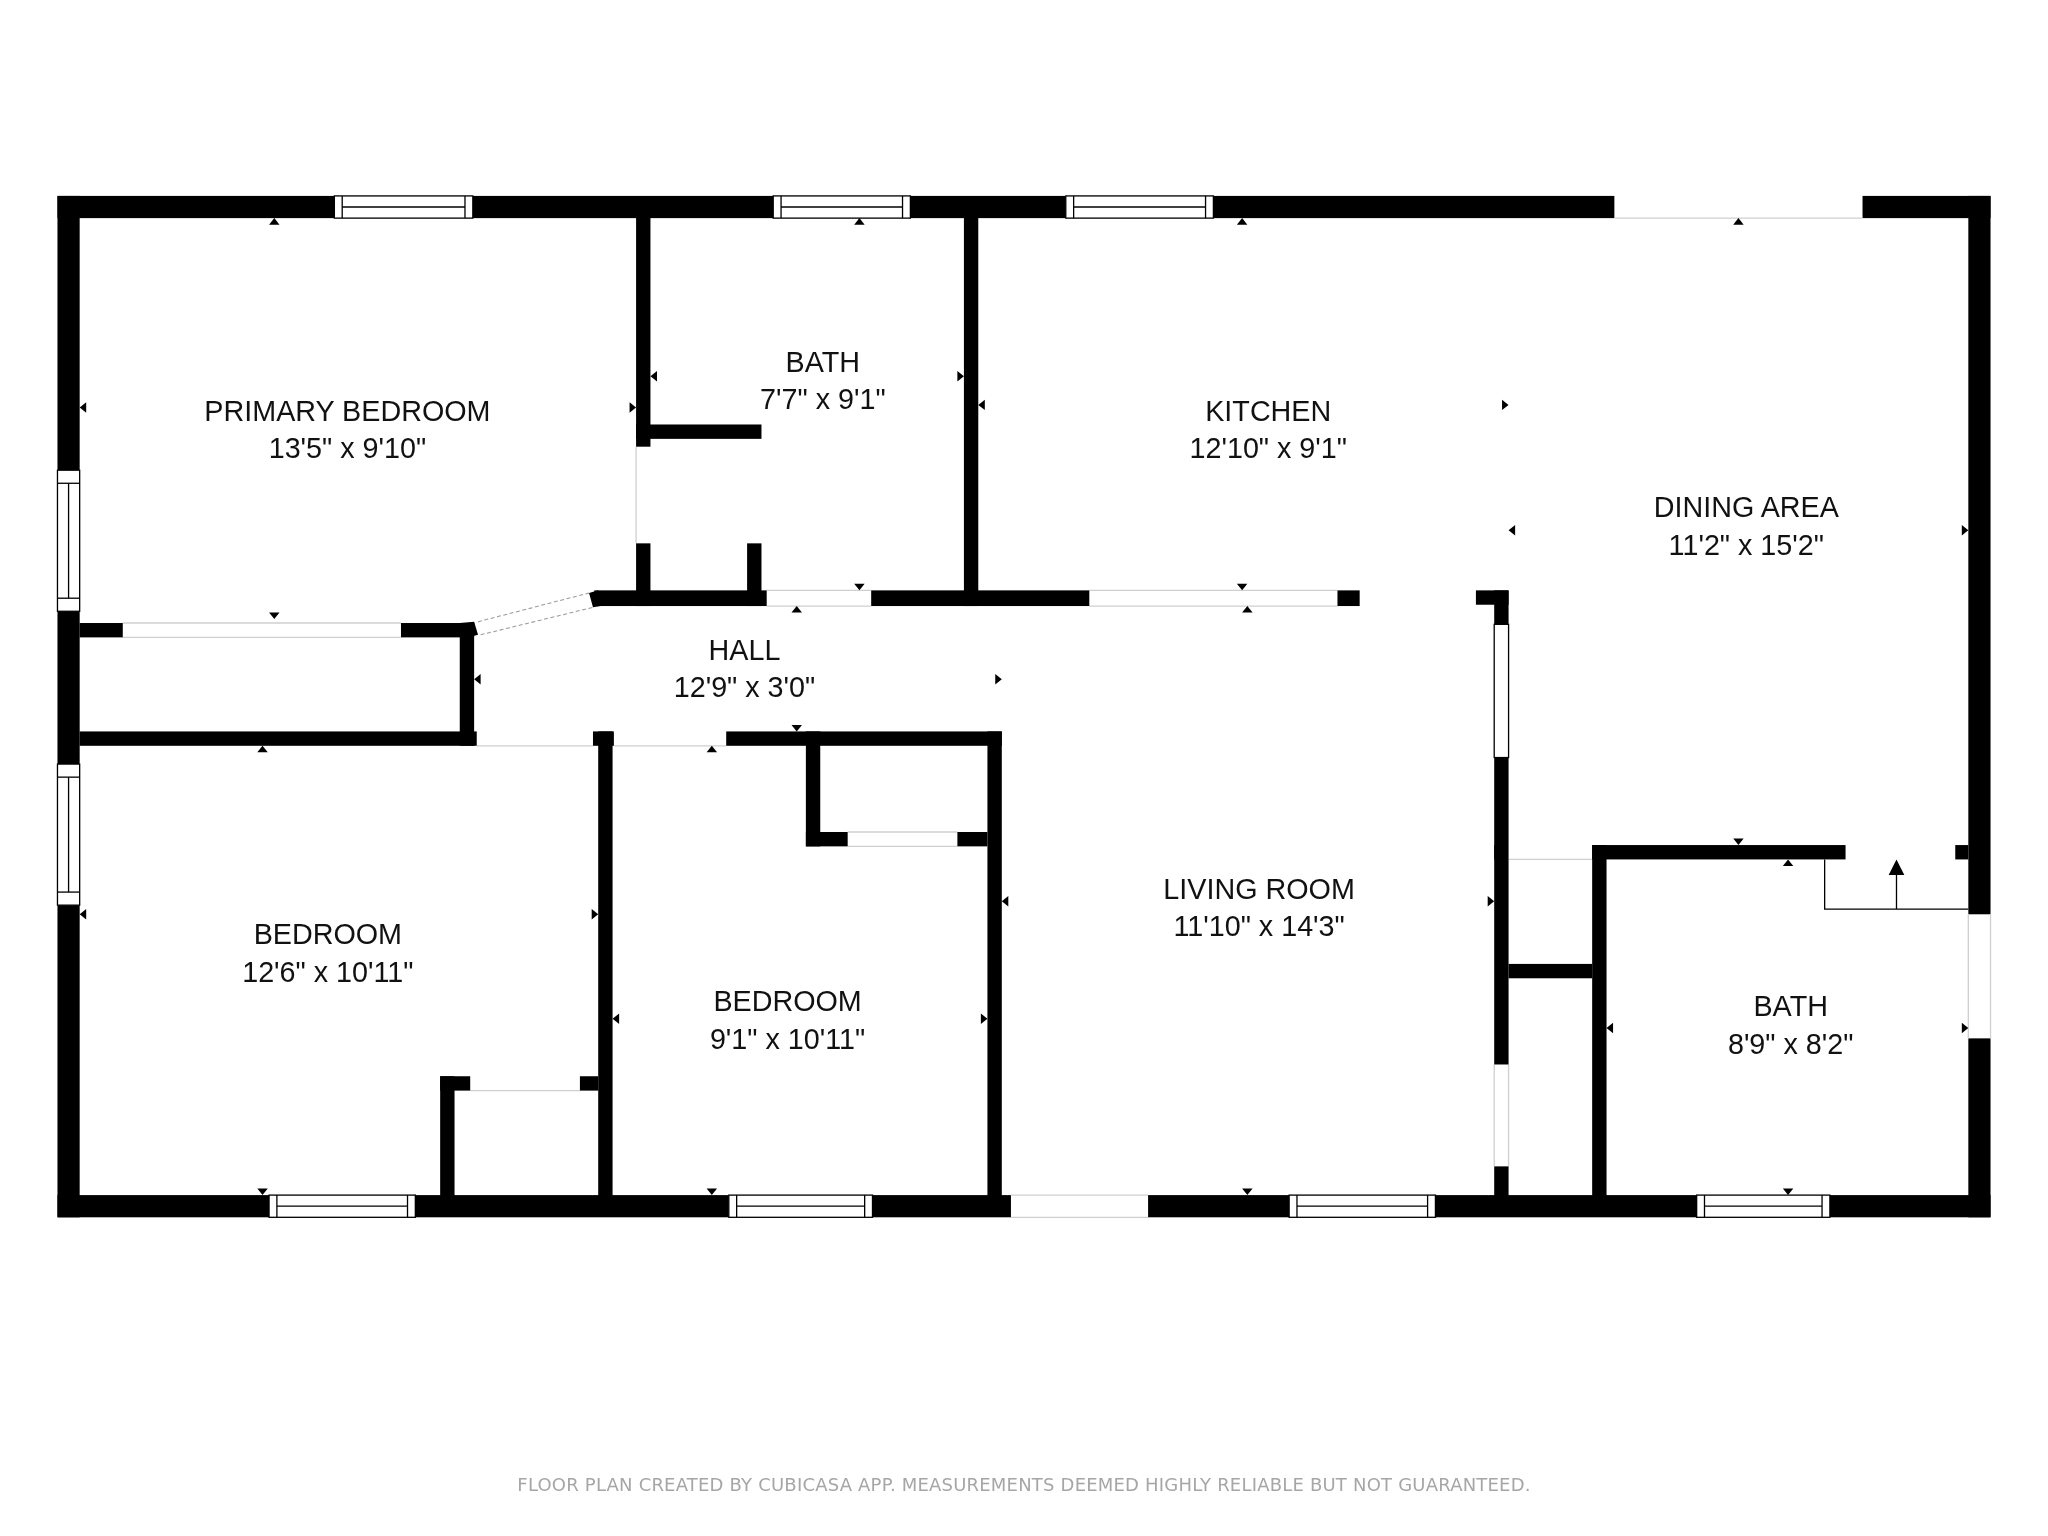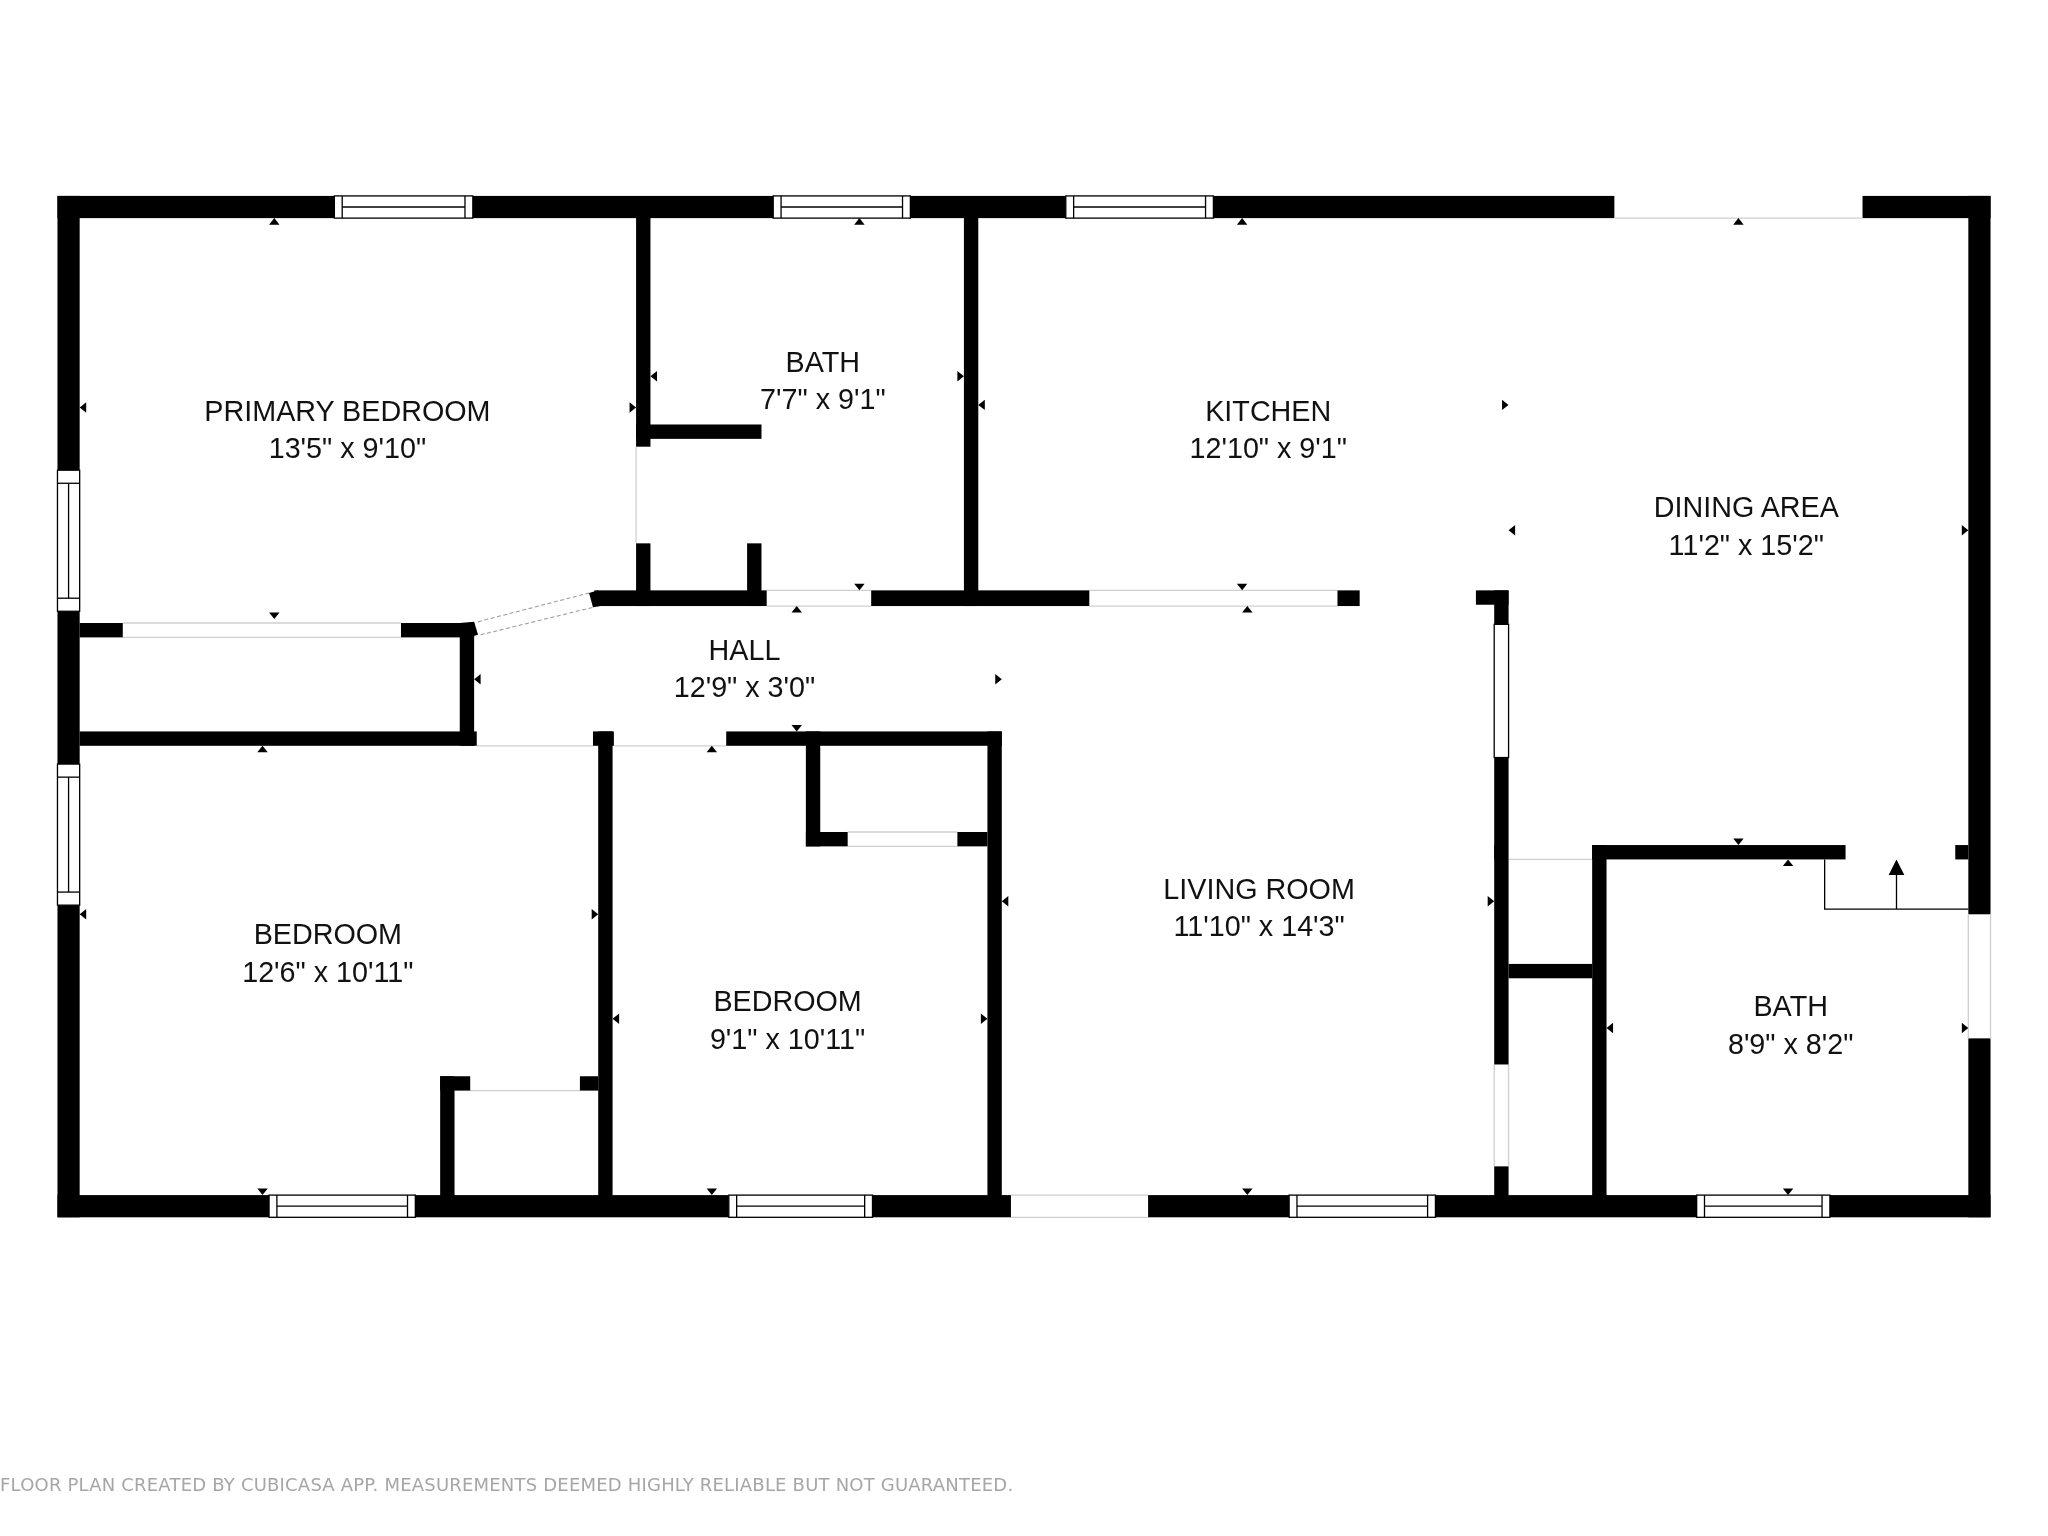--- a/index.html
+++ b/index.html
@@ -13,21 +13,21 @@
   .room-name, .room-dim {
     font-family: "Liberation Sans", sans-serif;
     fill: #111111;
     text-anchor: middle;
   }
   .room-name { font-size: 22px; }
   .room-dim { font-size: 22px; }
   .marker { fill: #000000; }
   .stair { fill: none; stroke: #000000; stroke-width: 1; }
   #footer {
-    position: absolute; left: 0; top: 1474px; width: 2048px; 
+    position: absolute; left: 0; top: 1474px; width: 2048px; text-align: center;
     font-family: "DejaVu Sans", sans-serif; font-size: 18px; color: #a6a6a6;
     letter-spacing: 0.2px;
   }
 </style>
 </head>
 <body>
 
 <svg id="plan" viewBox="0 0 1568 1176" xmlns="http://www.w3.org/2000/svg">
 
   <g>

